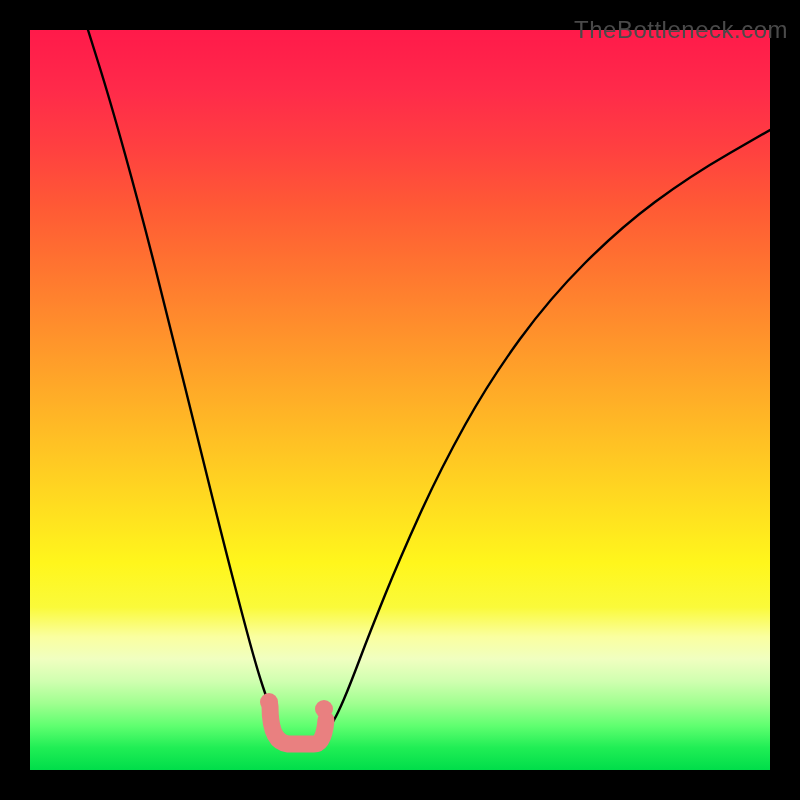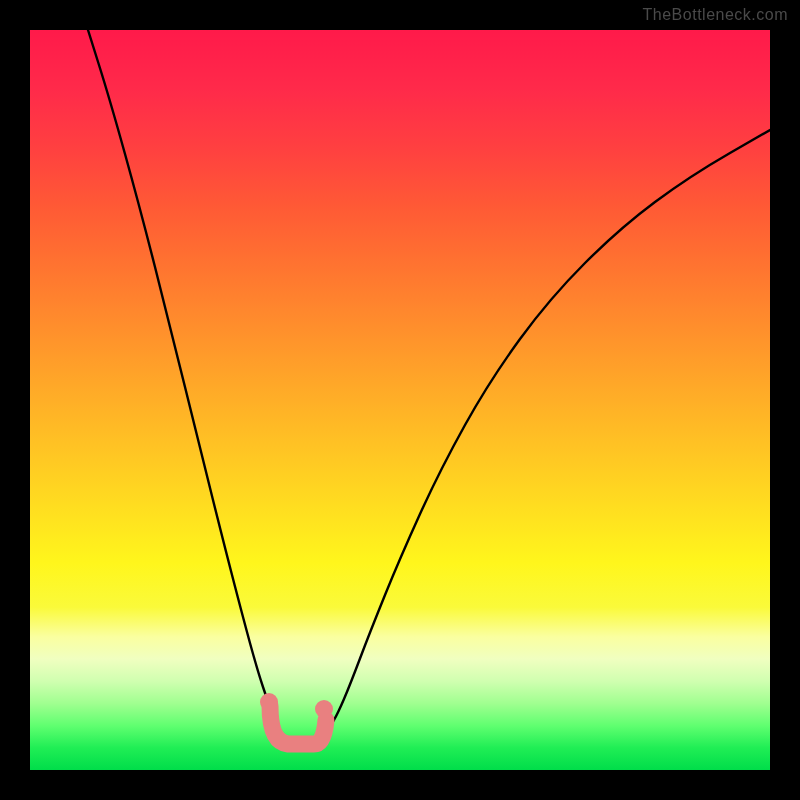--- a/index.html
+++ b/index.html
@@ -6,24 +6,24 @@
   body {
     width: 800px;
     height: 800px;
     background: #000;
     position: relative;
     overflow: hidden;
     font-family: Arial, sans-serif;
   }
   .watermark {
     position: absolute;
-    top: 6px;
+    top: 16px;
     right: 12px;
     color: #4a4a4a;
-    font-size: 16px;
+    font-size: 24px;
     font-weight: 500;
     z-index: 10;
     letter-spacing: 0.5px;
   }
   .plot-area {
     position: absolute;
     left: 30px;
     top: 30px;
     width: 740px;
     height: 740px;

